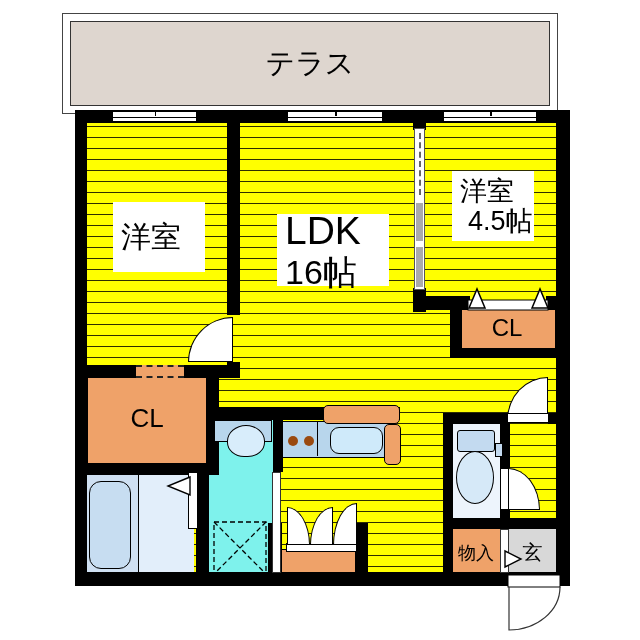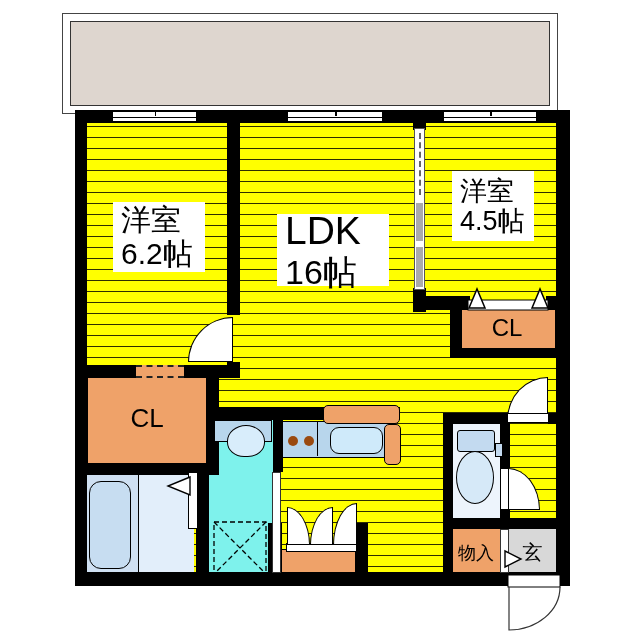--- a/index.html
+++ b/index.html
@@ -21,20 +21,21 @@
   .cjk{font-weight:500;}
   svg{position:absolute;left:0;top:0;}
 </style>
 </head>
 <body>
 
 <div id="stage">
 
   <div class="abs" style="left:62px;top:13px;width:496px;height:101px;background:#fff;border:1px solid #444;"></div>
   <div class="abs" style="left:70px;top:21px;width:480px;height:85px;background:#ded6cf;border:1px solid #333;"></div>
+  <div class="abs cjk" style="left:62px;top:44px;width:496px;text-align:center;font-size:29px;">テラス</div>
 
   <div class="abs tatami" style="left:81px;top:116px;width:481px;height:462px;"></div>
 
   <div class="abs orange" style="left:87px;top:376px;width:120px;height:88px;"></div>
   <div class="abs orange" style="left:458px;top:306px;width:98px;height:44px;"></div>
   <div class="abs" style="left:85px;top:469px;width:53px;height:106px;background:#cfe0f2;"></div>
   <div class="abs" style="left:138px;top:469px;width:56px;height:106px;background:#e2eefa;border-left:1.5px solid #000;"></div>
   <div class="abs" style="left:207px;top:418px;width:68px;height:156px;background:#7ef2ec;"></div>
   <div class="abs" style="left:451px;top:422px;width:51px;height:98px;background:#edf4fc;"></div>
   <div class="abs orange" style="left:450px;top:527px;width:52px;height:47px;"></div>
@@ -136,28 +137,27 @@
       <line x1="214" y1="522" x2="266" y2="574"></line>
       <line x1="266" y1="522" x2="214" y2="574"></line>
     </g>
 
     <rect x="508" y="575" width="52" height="12" fill="#fff" stroke="#000" stroke-width="1"></rect>
     <path d="M509,587 L509,630 A51,43 0 0 0 560,587" fill="none" stroke="#333" stroke-width="1.2"></path>
   </svg>
 
   <div class="abs lblbox" style="left:113px;top:202px;width:92px;height:70px;">
     <span class="cjk" style="font-size:30px;">洋室</span>
-    <span class="cjk" style="font-size:30px;">6.2帖</span>
   </div>
   <div class="abs lblbox" style="left:277px;top:214px;width:112px;height:72px;">
     <span style="font-size:39px;">LDK</span>
     <span class="cjk" style="font-size:34px;">16帖</span>
   </div>
   <div class="abs lblbox" style="left:452px;top:171px;width:82px;height:70px;">
     <span class="cjk" style="font-size:27px;">洋室</span>
-    <span class="cjk" style="font-size:27px;">4.5帖</span>
+    <span class="cjk" style="font-size:27px;margin-left:8px;">4.5帖</span>
   </div>
   <div class="abs" style="left:87px;top:403px;width:120px;text-align:center;font-size:26px;">CL</div>
   <div class="abs" style="left:458px;top:314px;width:98px;text-align:center;font-size:24px;">CL</div>
   <div class="abs cjk" style="left:450px;top:541px;width:52px;text-align:center;font-size:18px;">物入</div>
   <div class="abs cjk" style="left:508px;top:539px;width:49px;text-align:center;font-size:20px;">玄</div>
 
 </div>
 
 </body></html>

